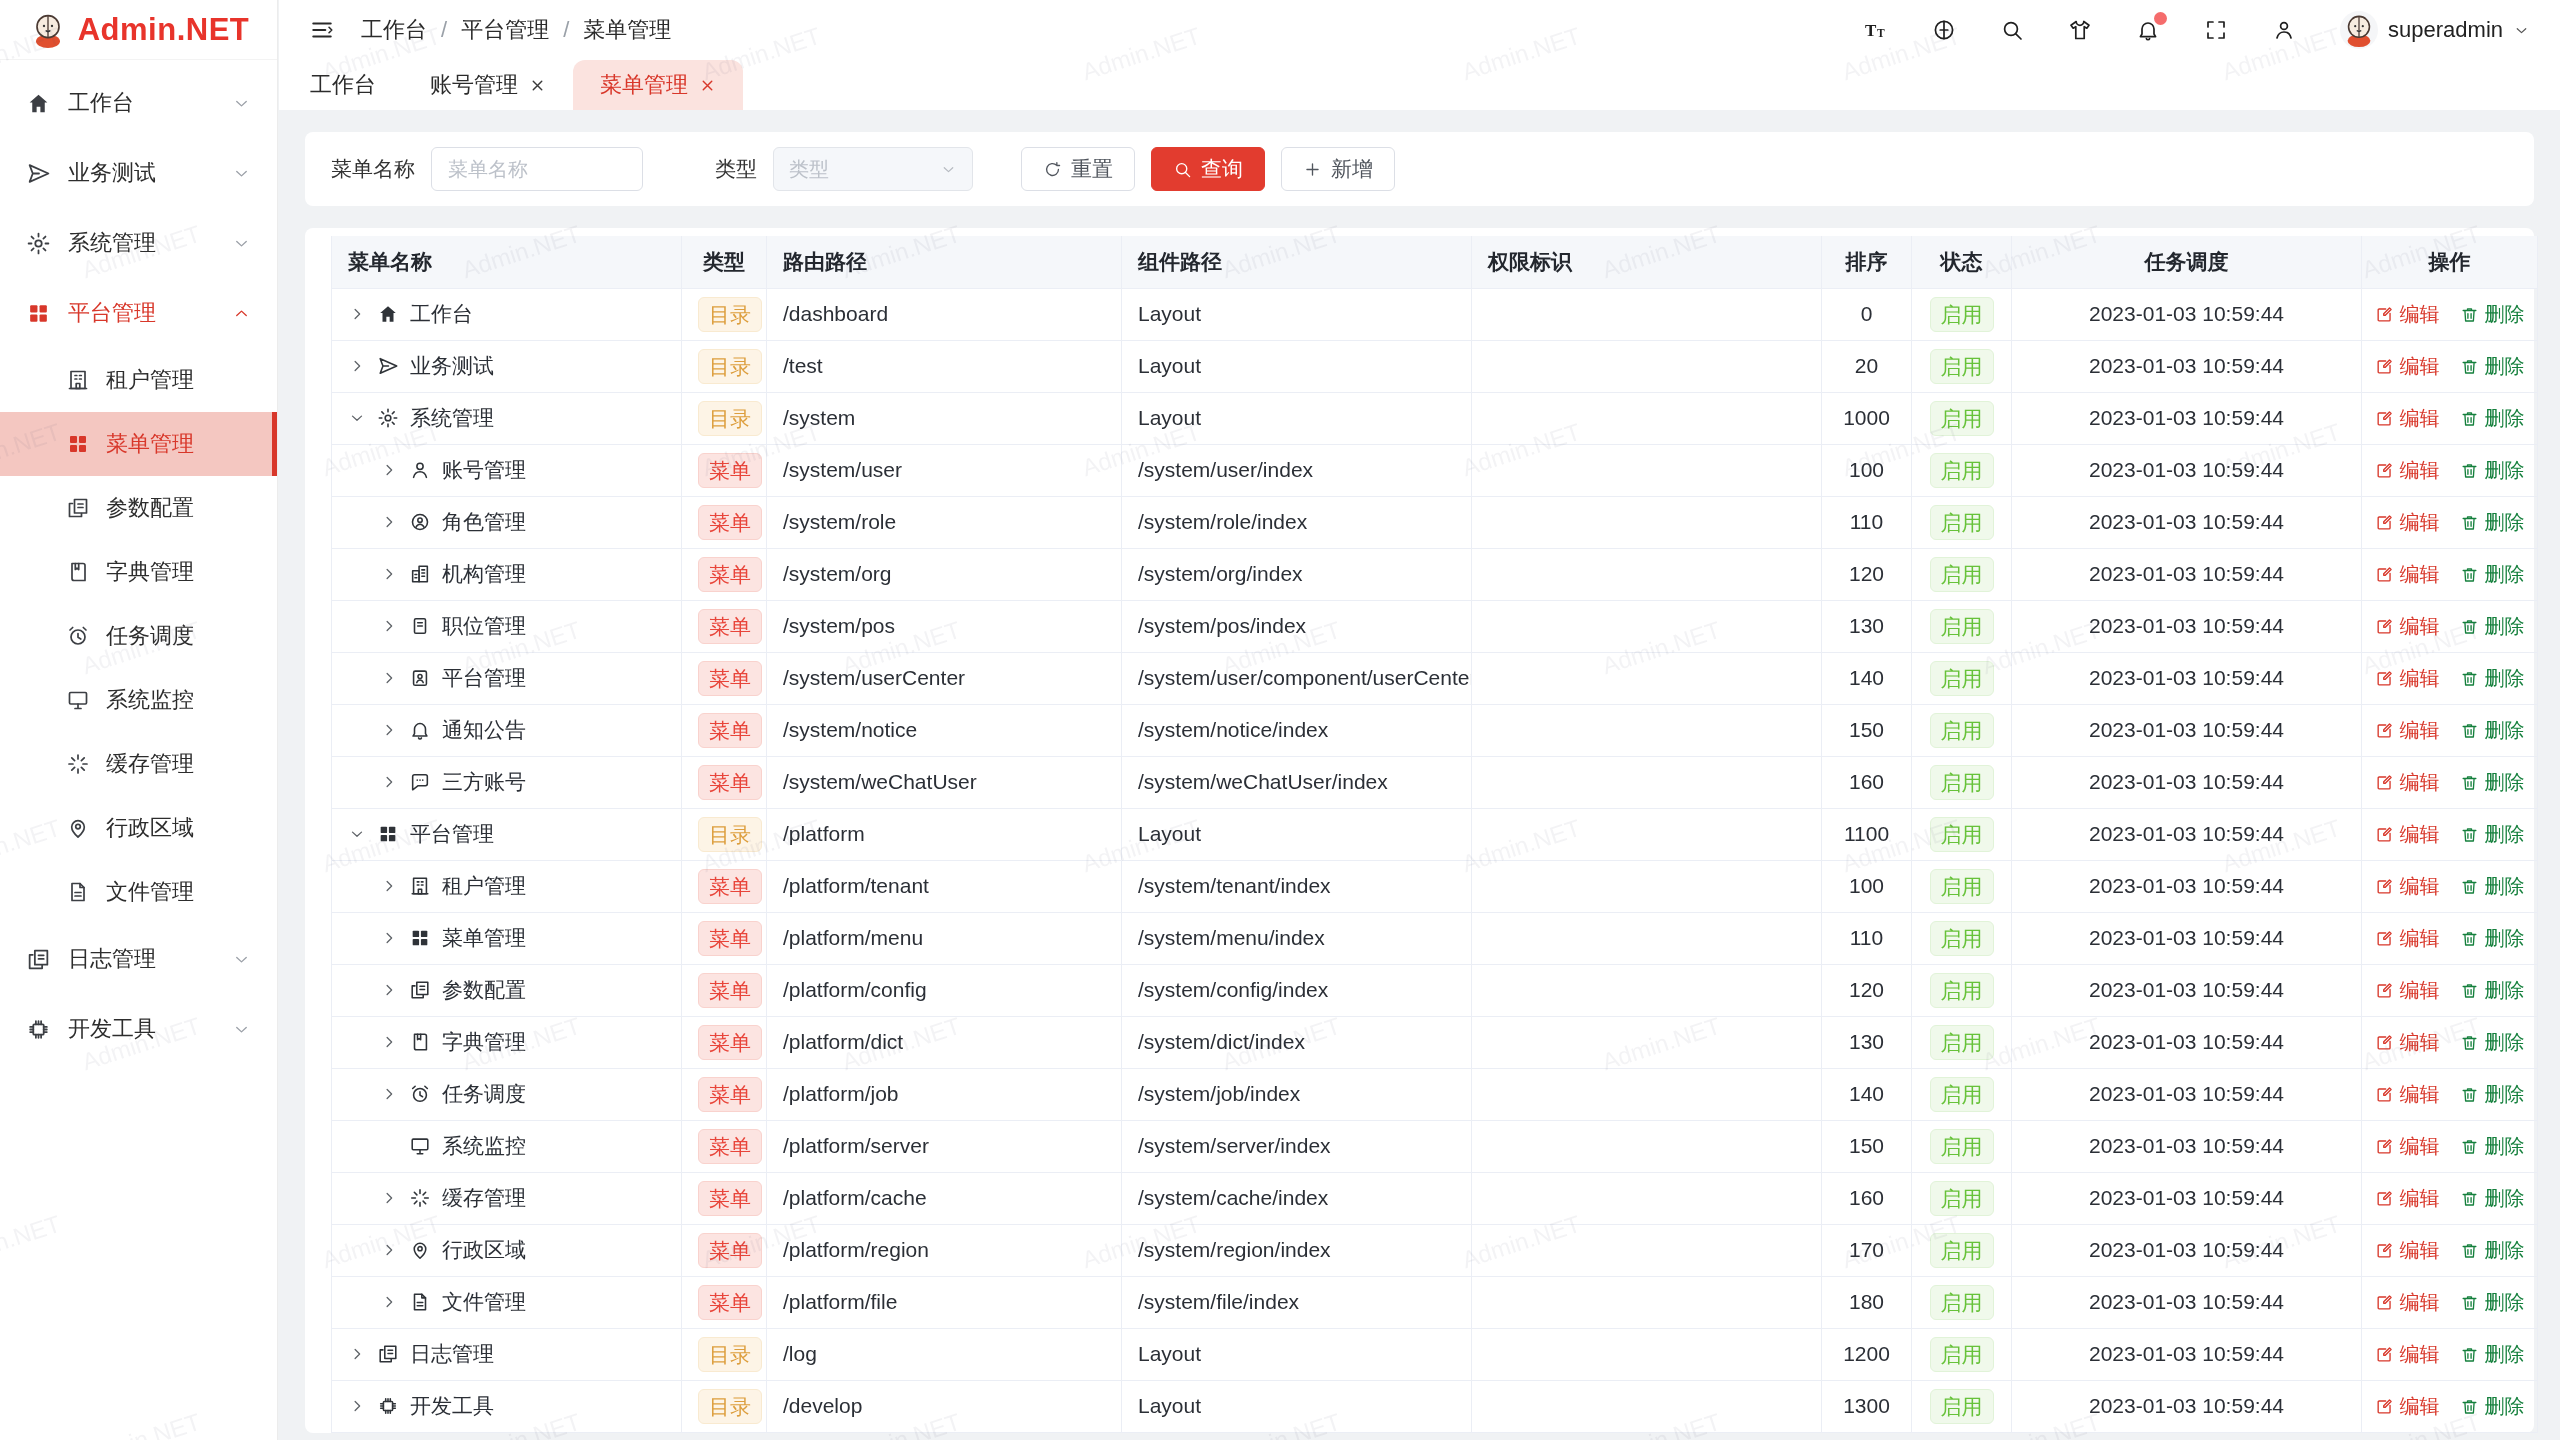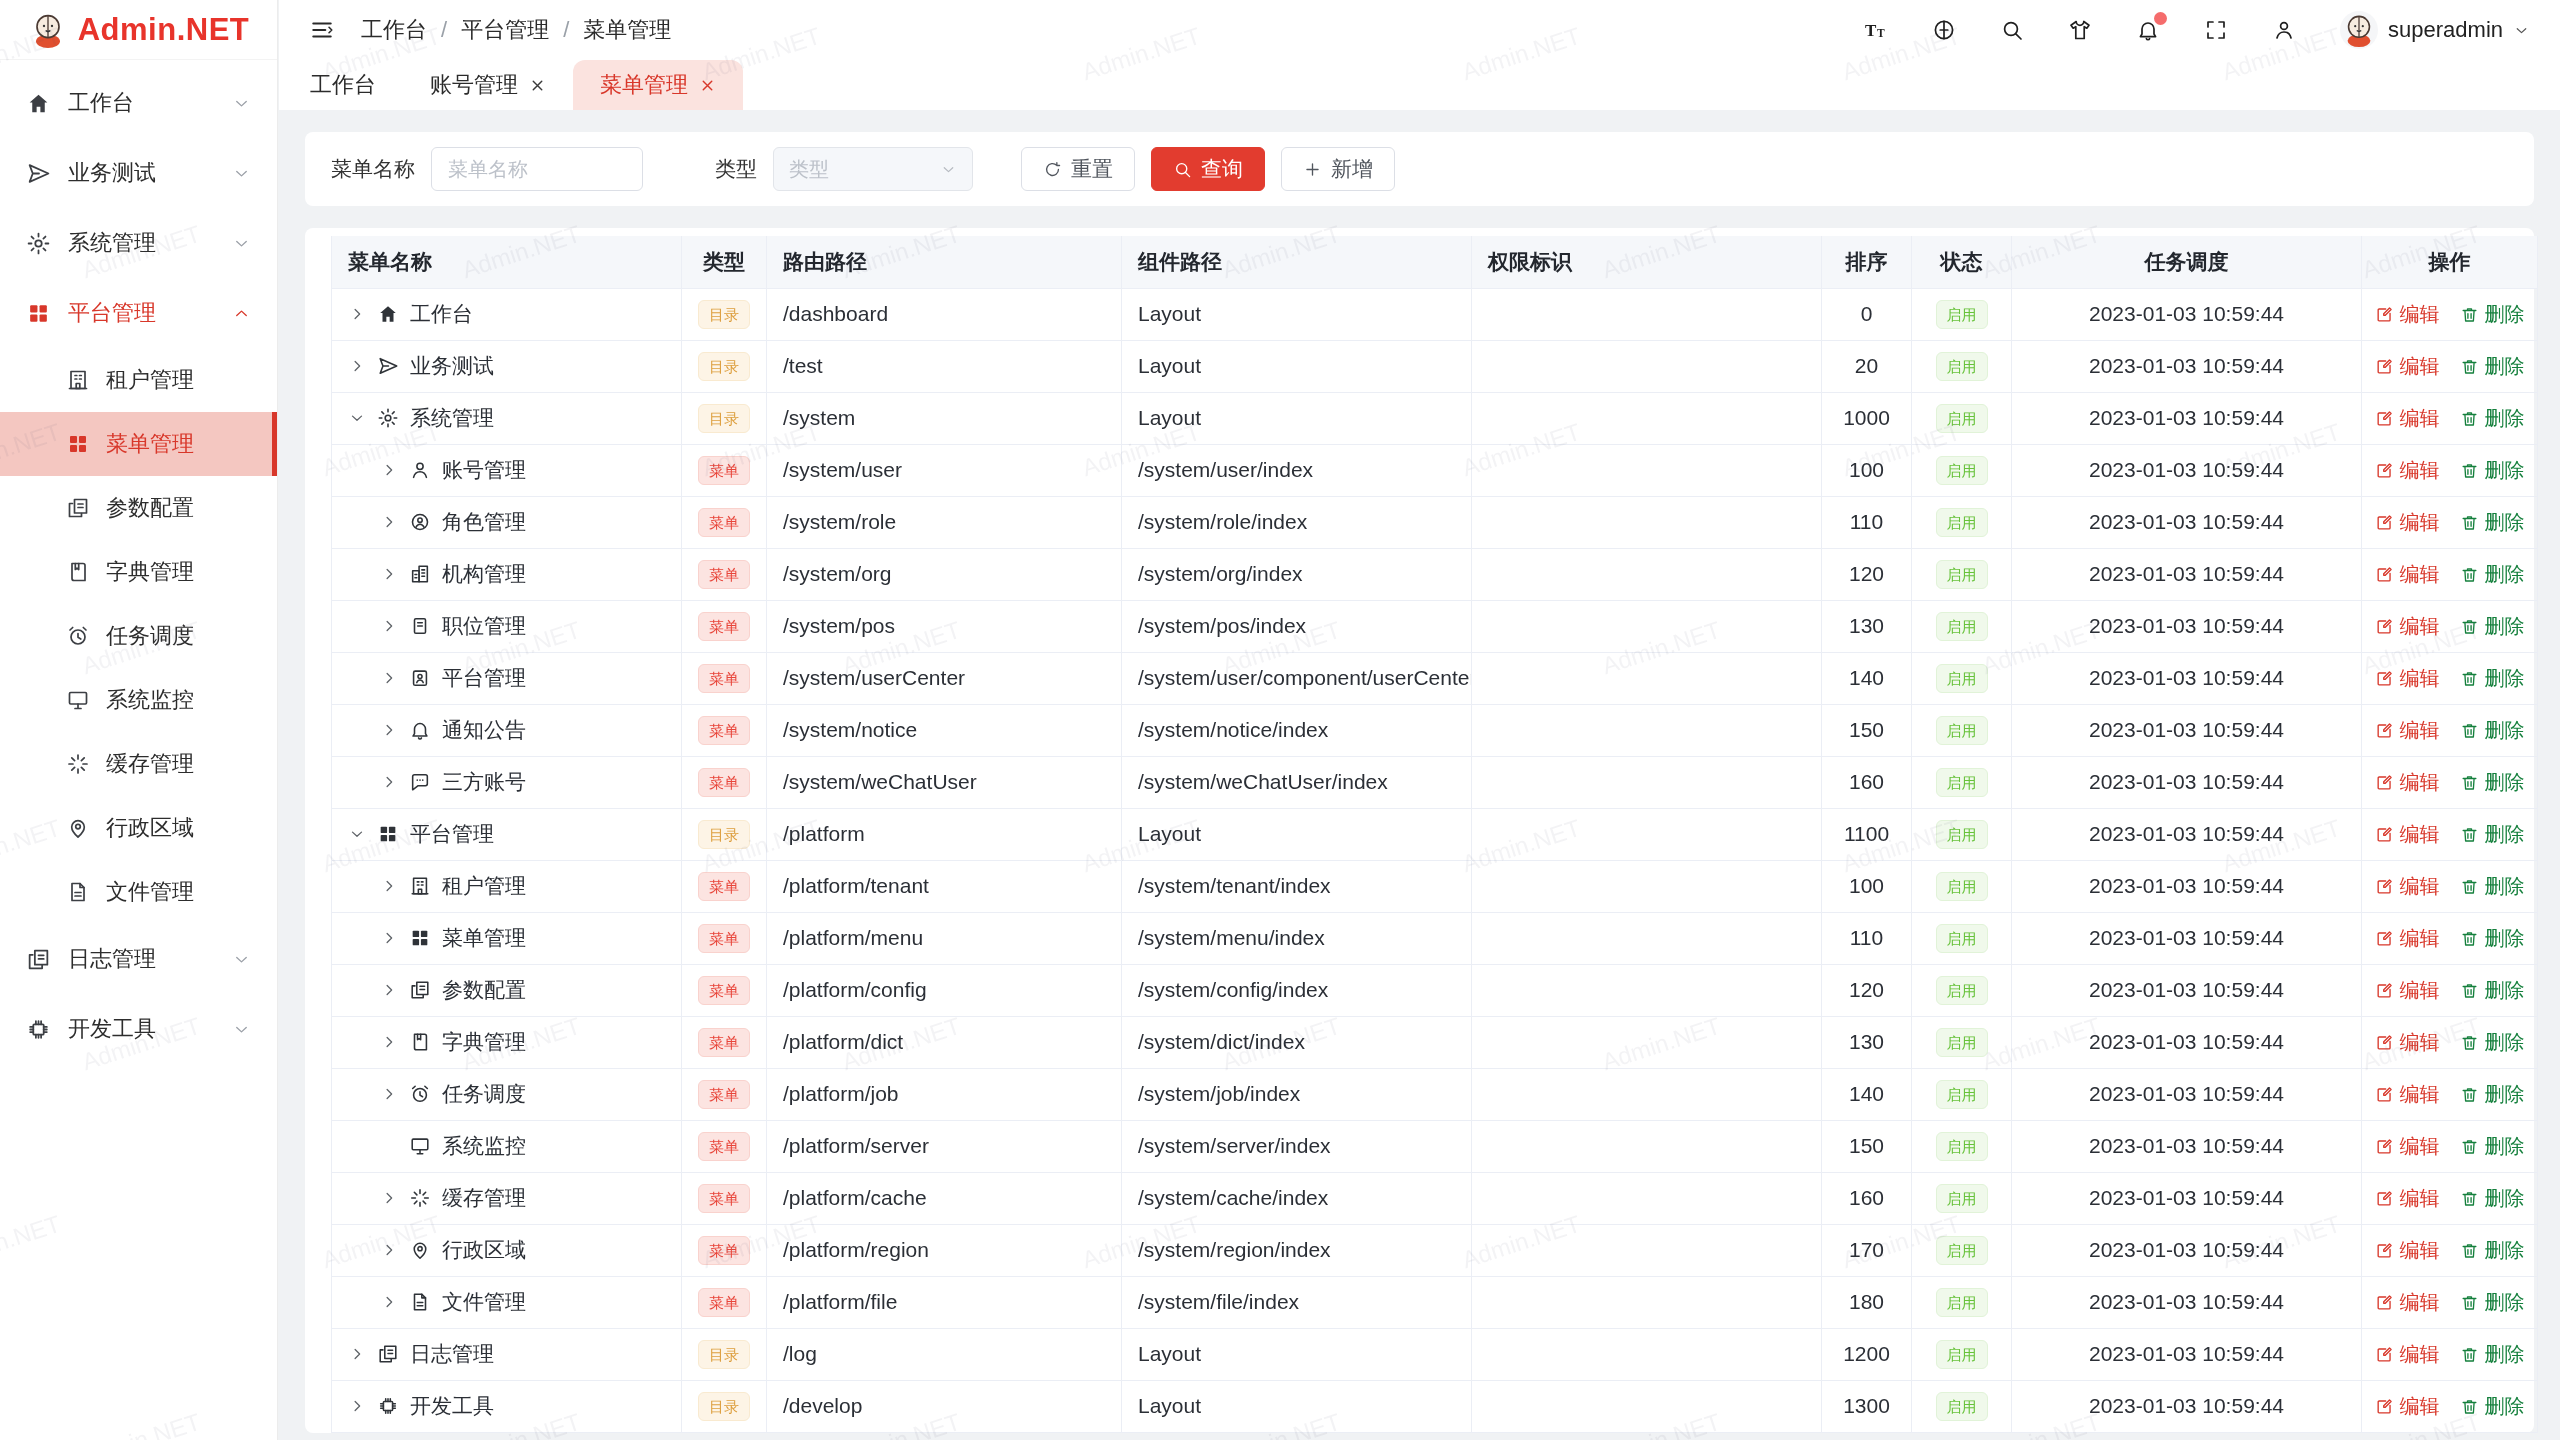--- a/index.html
+++ b/index.html
@@ -82,21 +82,21 @@
   th{background:#f5f7fa;color:#23272e;font-weight:600;text-align:left}
   th.c,td.c{text-align:center}
   td{color:#2b2f36}
   .treecell{display:flex;align-items:center;gap:11px}
   .treecell.lvl2{padding-left:32px}
   .arrow{width:18px;height:18px;color:#5f6368;flex:none;cursor:pointer}
   .arrow svg{width:100%;height:100%}
   .arrow.spacer{visibility:hidden;cursor:default}
   .ricon{width:22px;height:22px;color:#2f3338;flex:none}
   .ricon svg{width:100%;height:100%}
-  .tag{display:inline-block;padding:6px 10px;font-size:15px;border-radius:6px;line-height:1}
+  .tag{display:inline-block;padding:6px 10px;font-size:21px;border-radius:6px;line-height:1}
   .tag-dir{color:#dd9e3d;background:#fdf4e6;border:1px solid #f9ead0}
   .tag-menu{color:#e8453a;background:#fce4e1;border:1px solid #f9d2cd}
   .tag-on{color:#67c23a;background:#f0f9eb;border:1px solid #e1f3d8}
   .op{display:flex;align-items:center;justify-content:center;gap:20px}
   .lnk{display:inline-flex;align-items:center;gap:6px;font-size:20px;cursor:pointer}
   .lnk svg{width:19px;height:19px}
   .lnk.edit{color:#d8372a}
   .lnk.del{color:#15803d}
 </style>
 </head>

